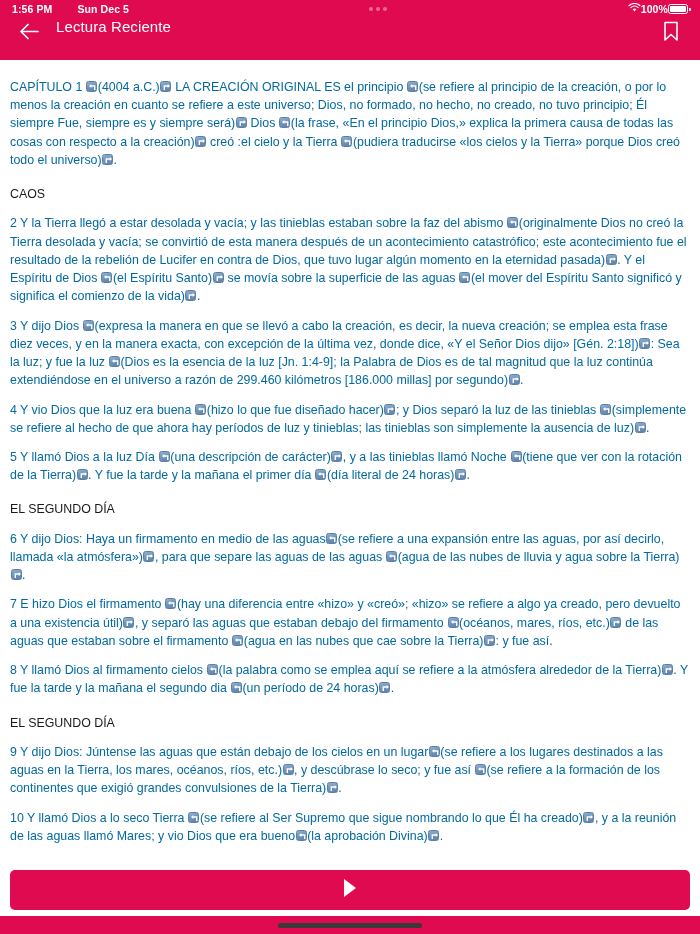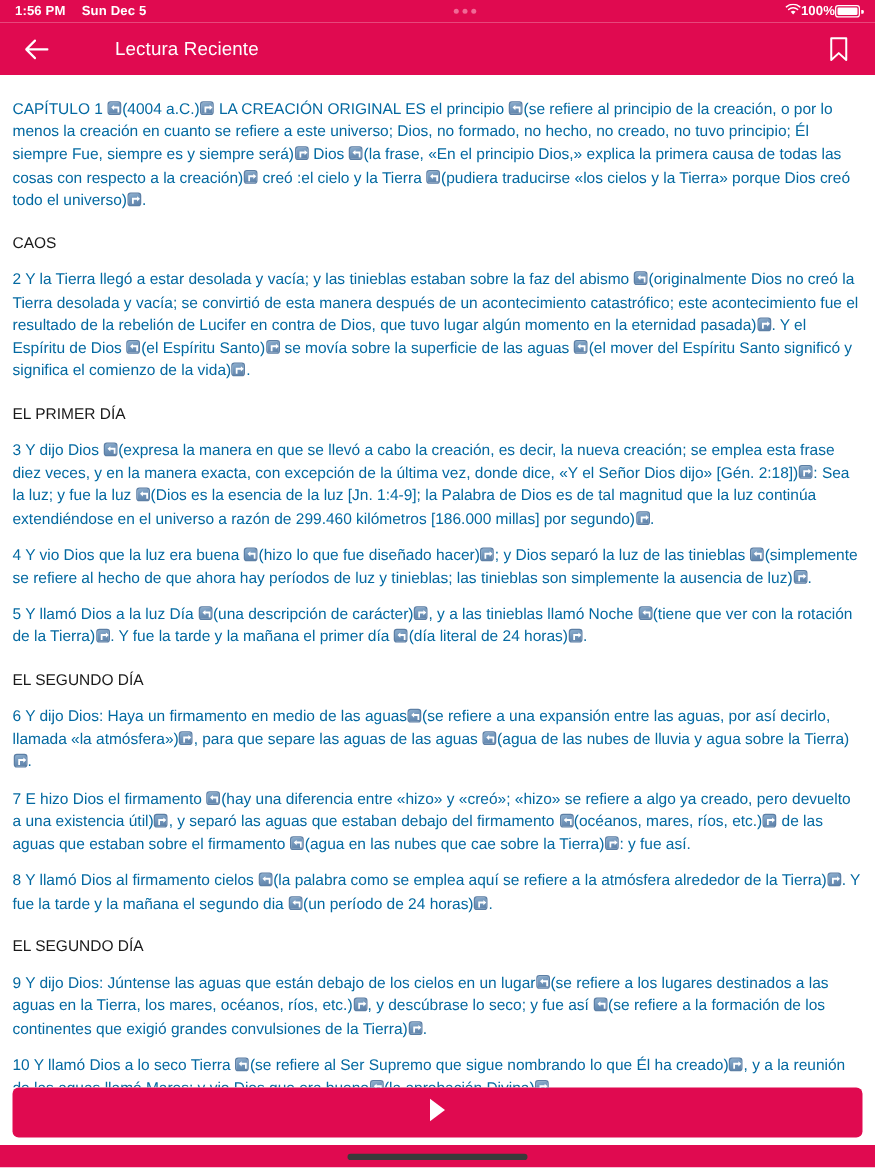--- a/index.html
+++ b/index.html
@@ -27,21 +27,21 @@
     background: #e00a50;
     color: #ffffff;
     display: flex;
     align-items: center;
     padding: 0 12px;
     font-size: 10.5px;
     font-weight: bold;
     letter-spacing: 0.1px;
     flex: 0 0 auto;
   }
-  .status-left { display: flex; align-items: center; gap: 13px; }
+  .status-left { display: flex; align-items: center; gap: 25px; }
   .status-center { flex: 1; display: flex; justify-content: center; align-items: center; gap: 3px; }
   .dot { width: 4px; height: 4px; border-radius: 50%; background: #f06a96; display:block; }
   .status-right { display: flex; align-items: center; gap: 0; }
   .wifi-icon { display:block; }
   .battery {
     width: 20px; height: 10px;
     border: 1.4px solid #ffffff;
     border-radius: 2.5px;
     position: relative;
     display:block;
@@ -59,24 +59,22 @@
     left: 1px; top: 1px; bottom: 1px; right: 1px;
     background: #ffffff;
     border-radius: 1px;
   }
 
   
   .app-header {
     height: 42px;
     background: #e00a50;
     display: flex;
-    align-items: center;
     padding: 0 16px;
     flex: 0 0 auto;
-    gap: 36px;
   }
   .back-btn {
     width: 26px; height: 26px;
     display: flex; align-items: center; justify-content: center;
     cursor: pointer;
   }
   .header-title {
     color: #ffffff;
     font-size: 15px;
     margin-left: 14px;
@@ -227,21 +225,20 @@
             <path d="M2 2.2 H5.7 V0.9 L8 3 L5.7 5.1 V3.8 H3 V6.9 H1.6 V2.2 Z" fill="#ffffff"></path>
           </svg></span>. Y el Espíritu de Dios <span class="nm"><svg width="9" height="9" viewBox="0 0 9 9">
             <path d="M7 2.2 H3.3 V0.9 L1 3 L3.3 5.1 V3.8 H6 V6.9 H7.4 V2.2 Z" fill="#ffffff"></path>
           </svg></span>(el  Espíritu Santo)<span class="nm"><svg width="9" height="9" viewBox="0 0 9 9">
             <path d="M2 2.2 H5.7 V0.9 L8 3 L5.7 5.1 V3.8 H3 V6.9 H1.6 V2.2 Z" fill="#ffffff"></path>
           </svg></span> se movía sobre la superficie de  las aguas <span class="nm"><svg width="9" height="9" viewBox="0 0 9 9">
             <path d="M7 2.2 H3.3 V0.9 L1 3 L3.3 5.1 V3.8 H6 V6.9 H7.4 V2.2 Z" fill="#ffffff"></path>
           </svg></span>(el mover del Espíritu Santo significó y  significa el comienzo de la vida)<span class="nm"><svg width="9" height="9" viewBox="0 0 9 9">
             <path d="M2 2.2 H5.7 V0.9 L8 3 L5.7 5.1 V3.8 H3 V6.9 H1.6 V2.2 Z" fill="#ffffff"></path>
           </svg></span>.</p>
-      <p class="heading">EL PRIMER DÍA</p>
       <p class="para">3 Y dijo Dios <span class="nm"><svg width="9" height="9" viewBox="0 0 9 9">
             <path d="M7 2.2 H3.3 V0.9 L1 3 L3.3 5.1 V3.8 H6 V6.9 H7.4 V2.2 Z" fill="#ffffff"></path>
           </svg></span>(expresa la manera en que  se llevó a cabo la creación, es decir, la nueva  creación; se emplea esta frase diez veces, y en la manera exacta, con excepción de la última vez, donde dice, «Y el Señor Dios dijo» [Gén. 2:18])<span class="nm"><svg width="9" height="9" viewBox="0 0 9 9">
             <path d="M2 2.2 H5.7 V0.9 L8 3 L5.7 5.1 V3.8 H3 V6.9 H1.6 V2.2 Z" fill="#ffffff"></path>
           </svg></span>: Sea la luz; y fue la luz <span class="nm"><svg width="9" height="9" viewBox="0 0 9 9">
             <path d="M7 2.2 H3.3 V0.9 L1 3 L3.3 5.1 V3.8 H6 V6.9 H7.4 V2.2 Z" fill="#ffffff"></path>
           </svg></span>(Dios es la esencia de  la luz [Jn. 1:4-9]; la Palabra de Dios es de tal magnitud que la luz continúa extendiéndose en el universo a razón de 299.460 kilómetros  [186.000 millas] por segundo)<span class="nm"><svg width="9" height="9" viewBox="0 0 9 9">
             <path d="M2 2.2 H5.7 V0.9 L8 3 L5.7 5.1 V3.8 H3 V6.9 H1.6 V2.2 Z" fill="#ffffff"></path>
           </svg></span>.</p>
       <p class="para">4 Y vio Dios que la luz era buena <span class="nm"><svg width="9" height="9" viewBox="0 0 9 9">

